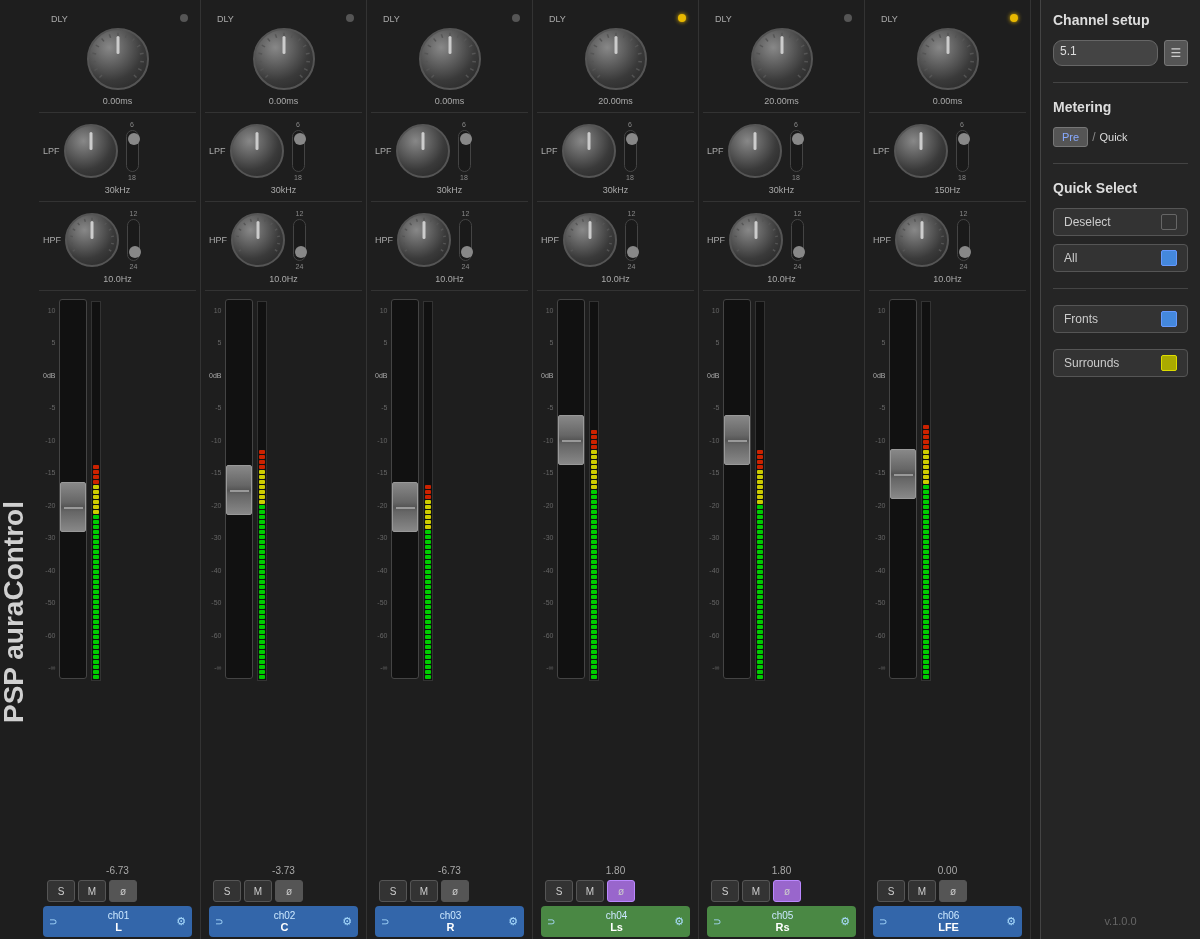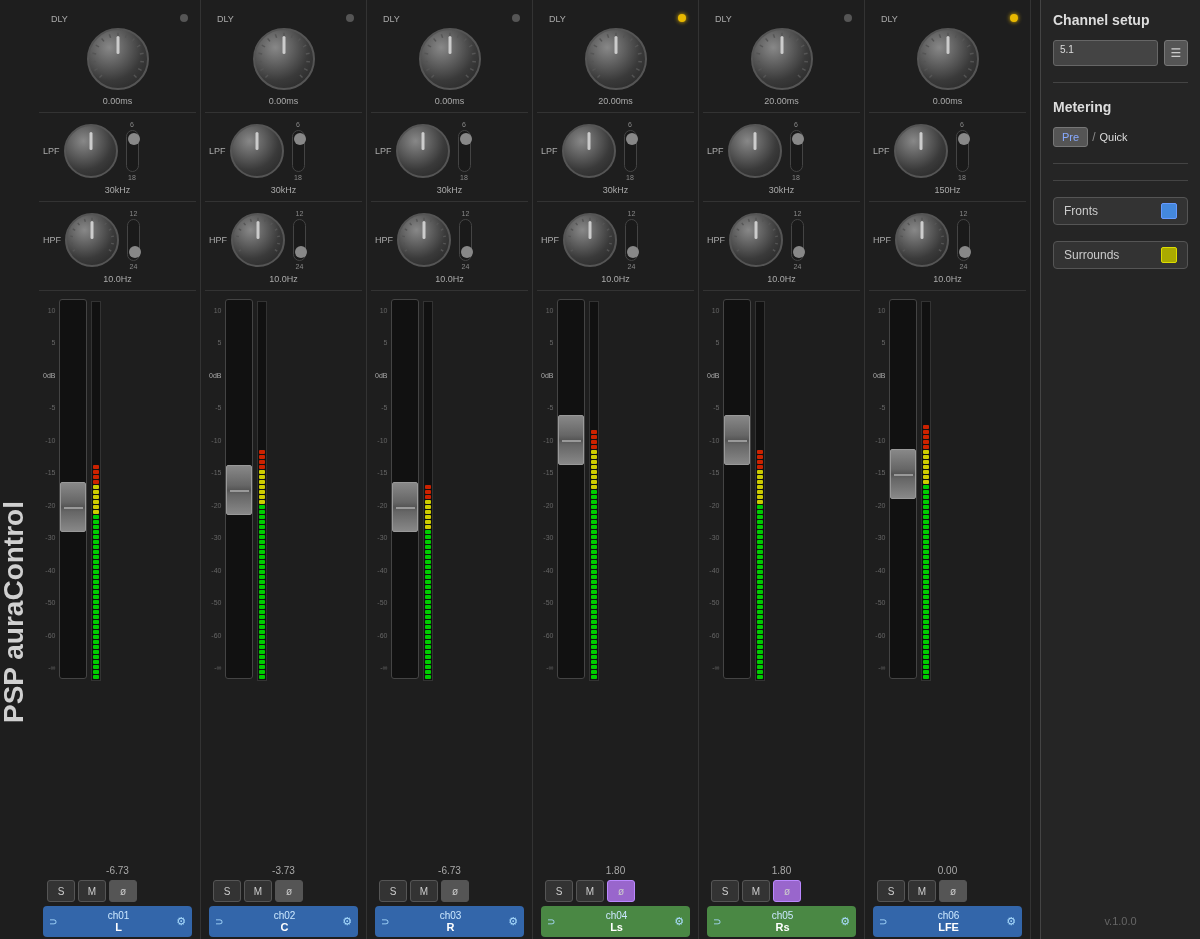--- a/index.html
+++ b/index.html
@@ -281,23 +281,23 @@
     .panel-row {
       display: flex;
       align-items: center;
       gap: 6px;
     }
 
     .panel-select {
       flex: 1;
       background: #444;
       border: 1px solid #666;
-      border-radius: 3px;
+      border-radius: 9px;
       color: #ddd;
-      font-size: 10px;
+      font-size: 12px;
       padding: 3px 6px;
       height: 26px;
     }
 
     .panel-menu-btn {
       width: 24px;
       height: 26px;
       background: #555;
       border: 1px solid #777;
       border-radius: 3px;
@@ -1445,20 +1445,35 @@
     <div class="panel-title">Metering</div>
     <div class="metering-row">
       <div class="pre-btn active">Pre</div>
       <span class="slash">/</span>
       <div class="post-btn">Quick</div>
     </div>
   </div>
 
   <div class="divider"></div>
 
+  <div class="panel-section">
+    <div class="panel-title">Quick Select</div>
+    <div class="qs-row">
+      <div class="fronts-btn" style="justify-content:space-between;">
+        <span class="fronts-label">Deselect</span>
+        <div class="qs-checkbox"></div>
+      </div>
+    </div>
+    <div class="qs-row">
+      <div class="fronts-btn" style="justify-content:space-between;">
+        <span class="fronts-label">All</span>
+        <div class="qs-checkbox blue"></div>
+      </div>
+    </div>
+  </div>
 
   <div class="divider"></div>
 
   <div class="fronts-btn">
     <span class="fronts-label">Fronts</span>
     <div class="qs-checkbox blue"></div>
   </div>
 
   <div class="fronts-btn">
     <span class="fronts-label">Surrounds</span>

